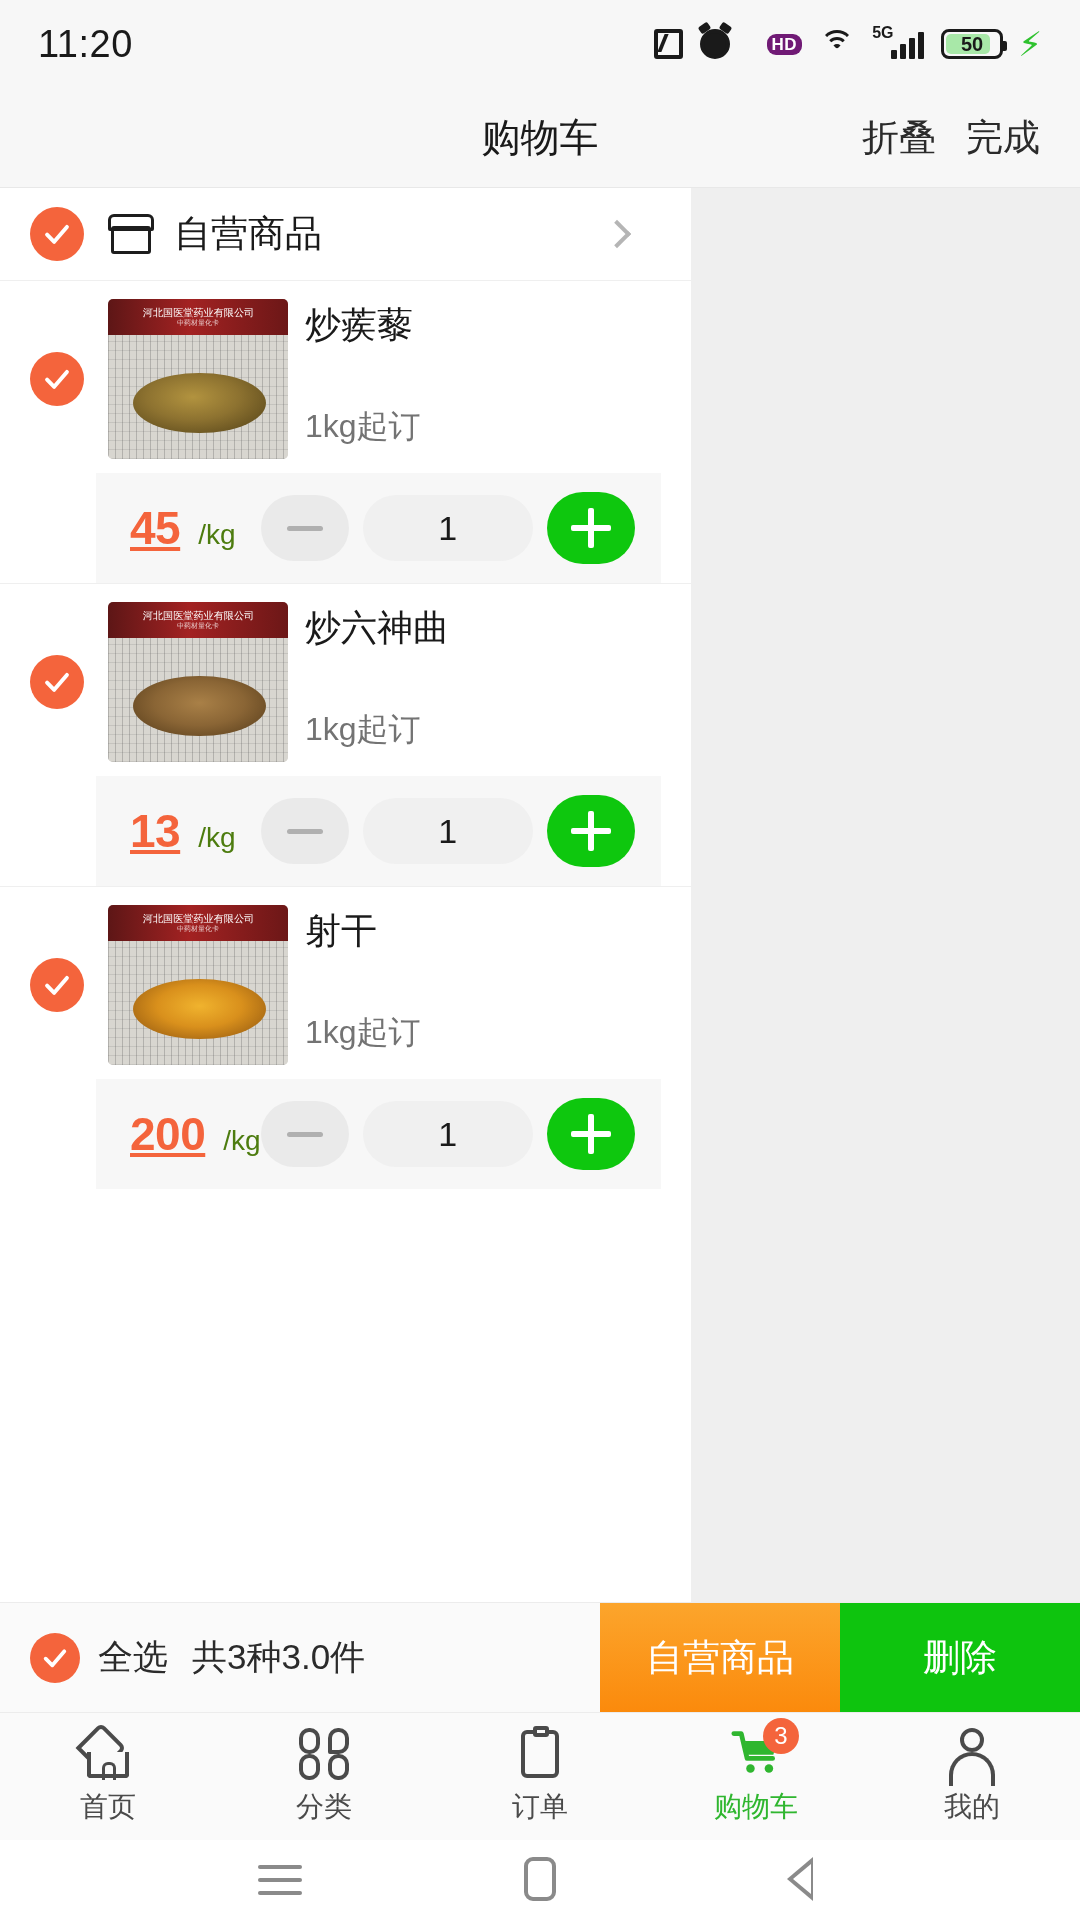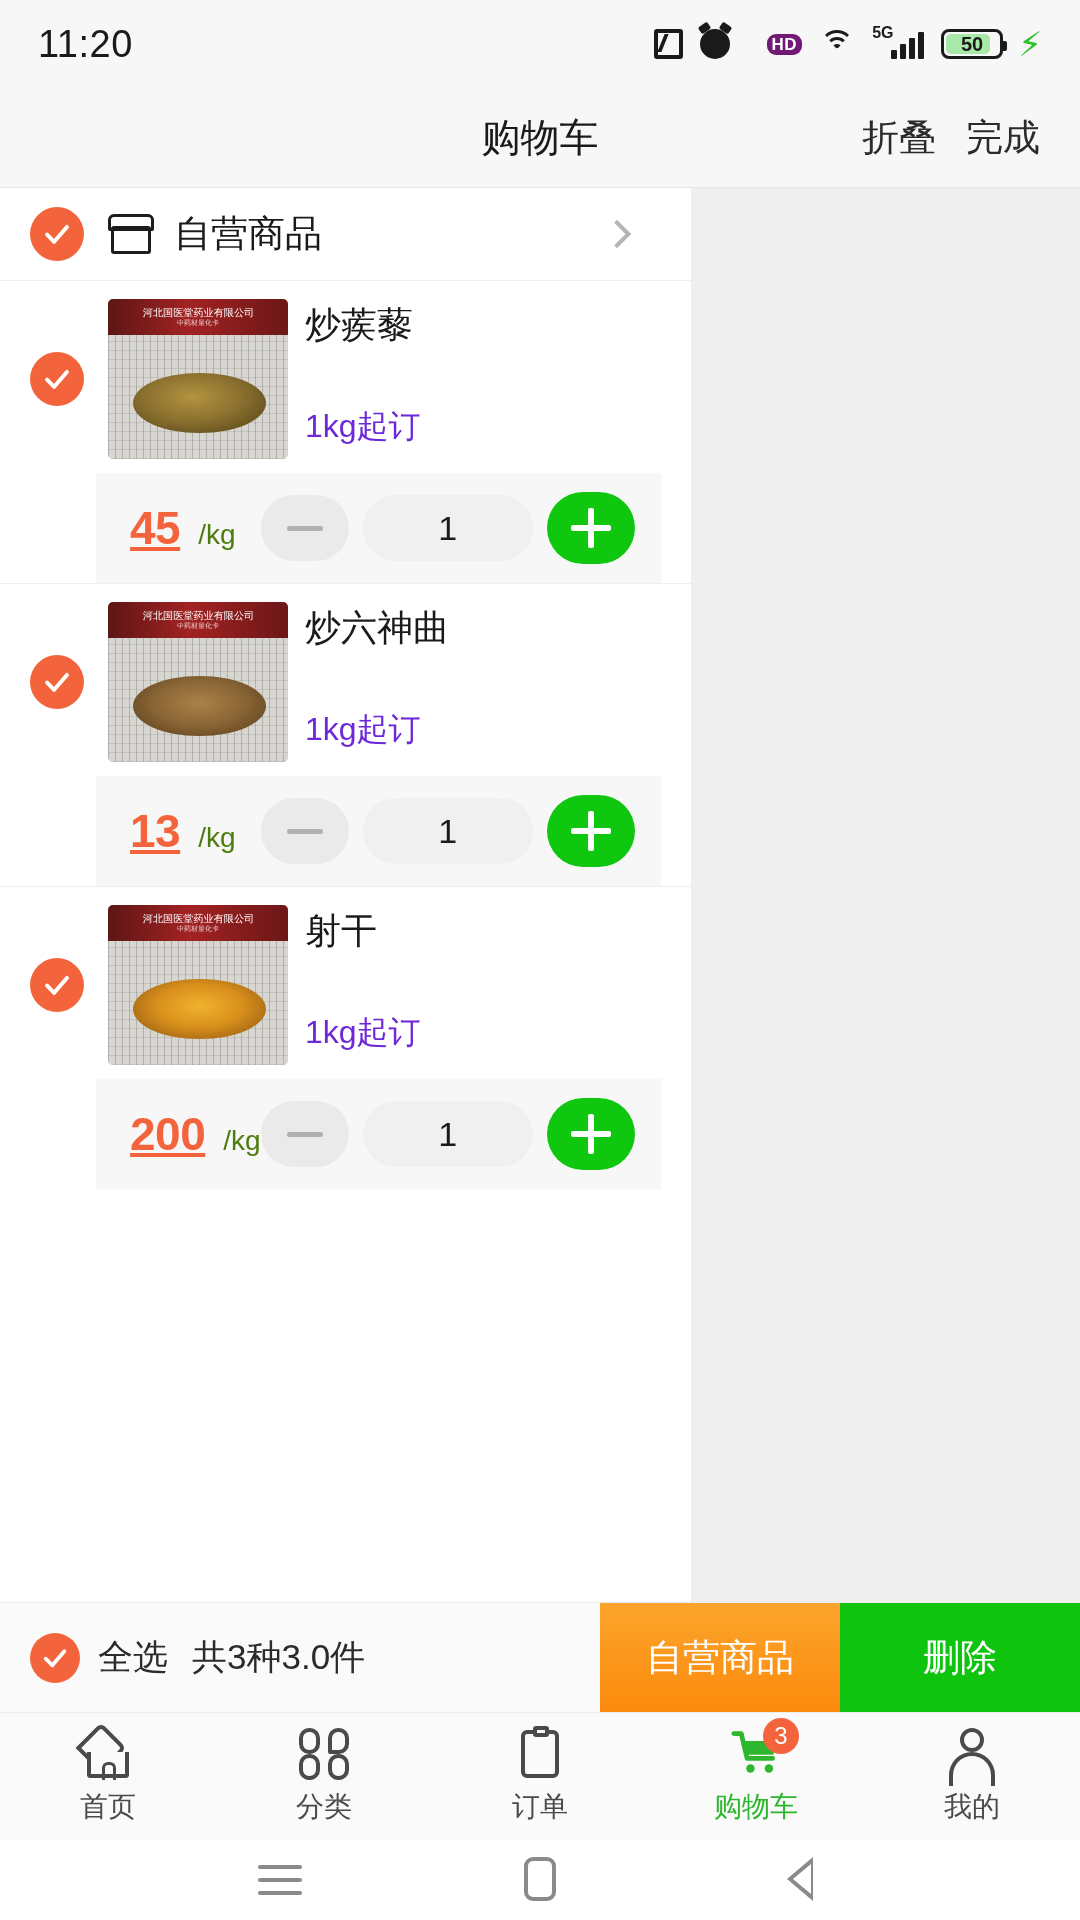--- a/index.html
+++ b/index.html
@@ -88,21 +88,21 @@
      background:
        repeating-linear-gradient(90deg, rgba(90,90,90,.30) 0 1px, transparent 1px 7px),
        repeating-linear-gradient(0deg, rgba(110,110,110,.18) 0 1px, transparent 1px 9px),
        #d8d6d0; }
   .thumb .pile { position:absolute; left:14%; right:12%; top:46%; bottom:16%; border-radius:50%; filter:blur(.4px); }
   .pile.seeds { background:radial-gradient(ellipse at 45% 40%, #b2933f 0%, #8d7230 45%, #6b5622 75%, rgba(120,98,40,0) 100%); }
   .pile.granule { background:radial-gradient(ellipse at 50% 45%, #a98047 0%, #8a6535 48%, #6a4c25 78%, rgba(120,90,45,0) 100%); }
   .pile.flakes { background:radial-gradient(ellipse at 50% 45%, #f0b32e 0%, #d9901c 45%, #a96a14 78%, rgba(200,140,30,0) 100%); }
   .p-info { margin-left:17px; flex:1 1 auto; display:flex; flex-direction:column; justify-content:space-between; padding:6px 0 10px 0; }
   .p-name { font-size:36px; color:#1a1a1a; line-height:1.1; }
-  .p-moq { font-size:32px; color:#6d28d9; }
+  .p-moq { font-size:32px; color:#737373; }
 
   .price-row { margin:0 30px 0 96px; background:#f7f7f7; height:110px; display:flex; align-items:center; padding:0 26px 0 34px; }
   .price { display:flex; align-items:baseline; }
   .price .amt { font-size:46px; font-weight:bold; color:#f4643c; letter-spacing:-.5px;text-decoration:underline; }
   .price .unit { font-size:28px; color:#4d7c0f; margin-left:18px; }
   .stepper { margin-left:auto; display:flex; align-items:center; gap:14px; }
   .btn-minus { width:88px; height:66px; border-radius:34px; background:#eaeaea; display:flex; align-items:center; justify-content:center; }
   .btn-minus i { display:block; width:36px; height:5px; background:#b0b0b0; border-radius:3px; }
   .qty { width:170px; height:66px; border-radius:34px; background:#f0f0f0; display:flex; align-items:center; justify-content:center;
          font-size:34px; color:#1a1a1a; }

